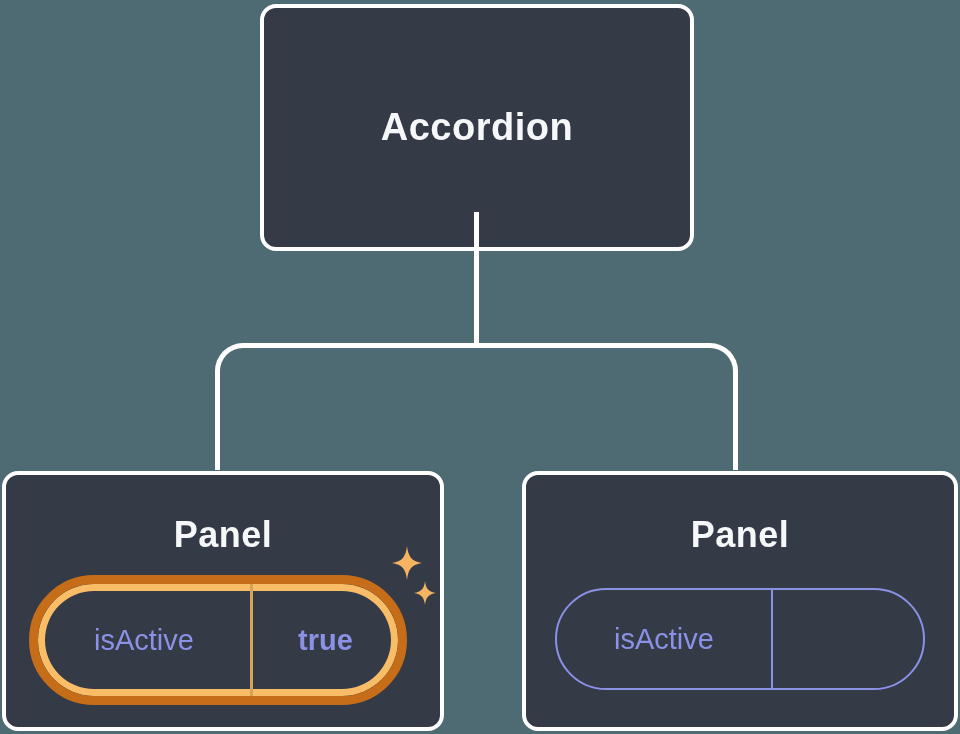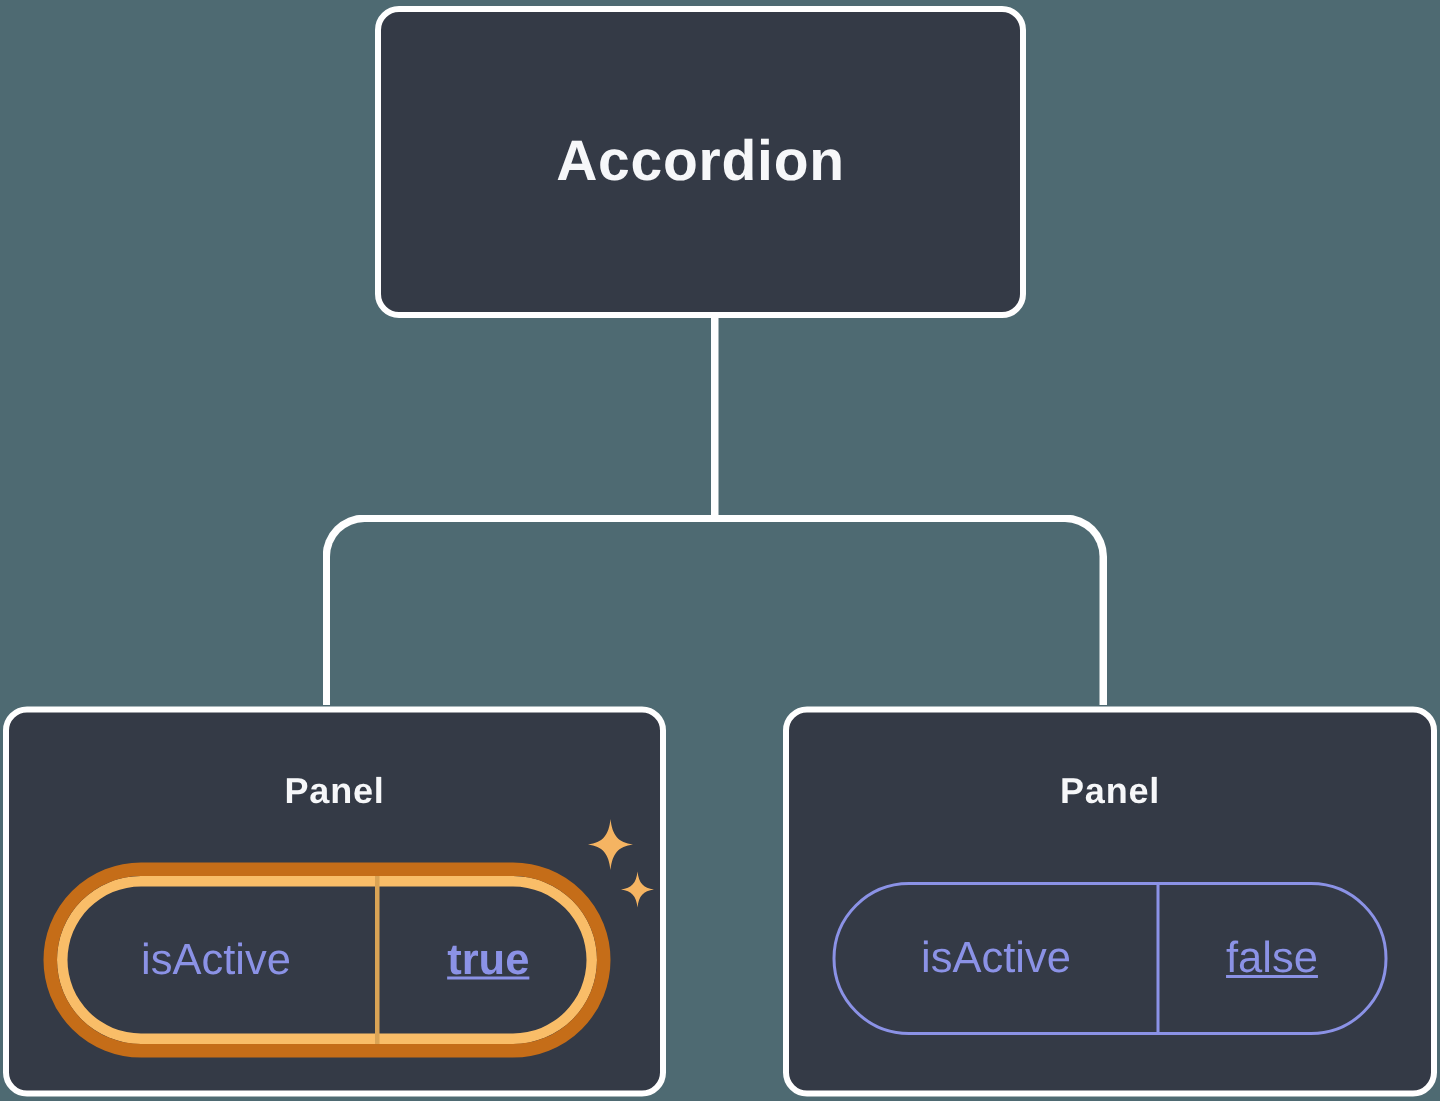--- a/index.html
+++ b/index.html
@@ -26,22 +26,22 @@
     height: 734px;
     background: var(--bg);
   }
   .node {
     position: absolute;
     background: var(--node-fill);
     border: 4px solid var(--line);
     border-radius: 16px;
   }
   .root-node {
-    left: 250px; top: 4px;
-    width: 434px; height: 208px;
+    left: 260px; top: 4px;
+    width: 434px; height: 247px;
     display: flex;
     align-items: center;
     justify-content: center;
   }
   .root-label {
     color: var(--text-white);
     font-size: 38px;
     font-weight: 600;
     letter-spacing: 0.5px;
   }
@@ -64,21 +64,21 @@
     width: 442px; height: 260px;
   }
   .panel-left  { left: 2px;   top: 471px; }
   .panel-right { left: 522px; top: 471px; width: 436px; }
   .panel-title {
     position: absolute;
     left: 0; top: 39px;
     width: 100%;
     text-align: center;
     color: var(--text-white);
-    font-size: 24px;
+    font-size: 36px;
     font-weight: 600;
     letter-spacing: 0.5px;
   }
   .pill {
     position: absolute;
     border-radius: 999px;
     display: flex;
     align-items: stretch;
     overflow: hidden;
   }
@@ -95,21 +95,21 @@
   }
   .pill-cell {
     display: flex;
     align-items: center;
     justify-content: center;
     color: var(--purple);
     font-size: 29px;
   }
   .pill-active .cell-name  { width: 212px; }
   .pill-plain  .cell-name  { width: 214px; }
-  .cell-value { flex: 1; text-decoration: underline; }
+  .cell-value { flex: 1; }
   .pill-active .cell-value { font-weight: 700; }
   .divider {
     width: 3px;
     background: var(--divider-gold);
   }
   .pill-plain .divider {
     width: 2px;
     background: var(--purple);
   }
   .sparkles {
@@ -143,17 +143,16 @@
   <svg class="sparkles" viewBox="0 0 54 66" xmlns="http://www.w3.org/2000/svg" aria-hidden="true">
     <path fill="currentColor" d="M22 4 C23.2 15.05, 27.25 19.64, 37 21 C27.25 22.36, 23.2 26.95, 22 38 C20.8 26.95, 16.75 22.36, 7 21 C16.75 19.64, 20.8 15.05, 22 4 Z"></path>
     <path fill="currentColor" d="M40 39 C40.88 46.8, 43.85 50.04, 51 51 C43.85 51.96, 40.88 55.2, 40 63 C39.12 55.2, 36.15 51.96, 29 51 C36.15 50.04, 39.12 46.8, 40 39 Z"></path>
   </svg>
 
   <div class="node panel-node panel-right">
     <div class="panel-title">Panel</div>
     <div class="pill pill-plain">
       <div class="pill-cell cell-name">isActive</div>
       <div class="divider"></div>
-      <div class="pill-cell cell-value">false</div>
     </div>
   </div>
 
 </div>
 
 </body></html>

